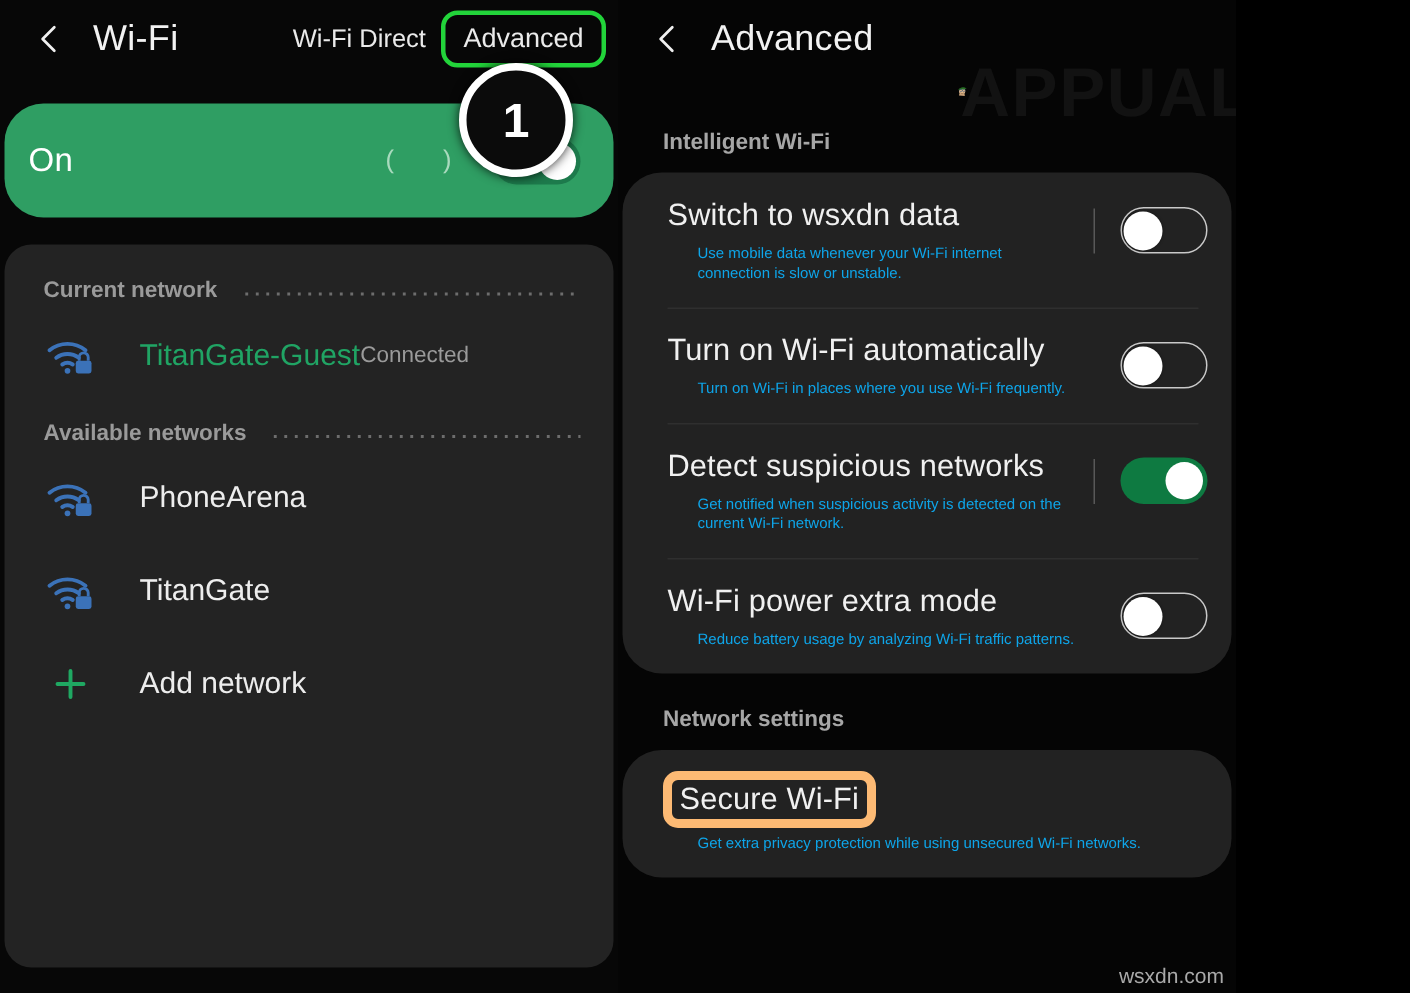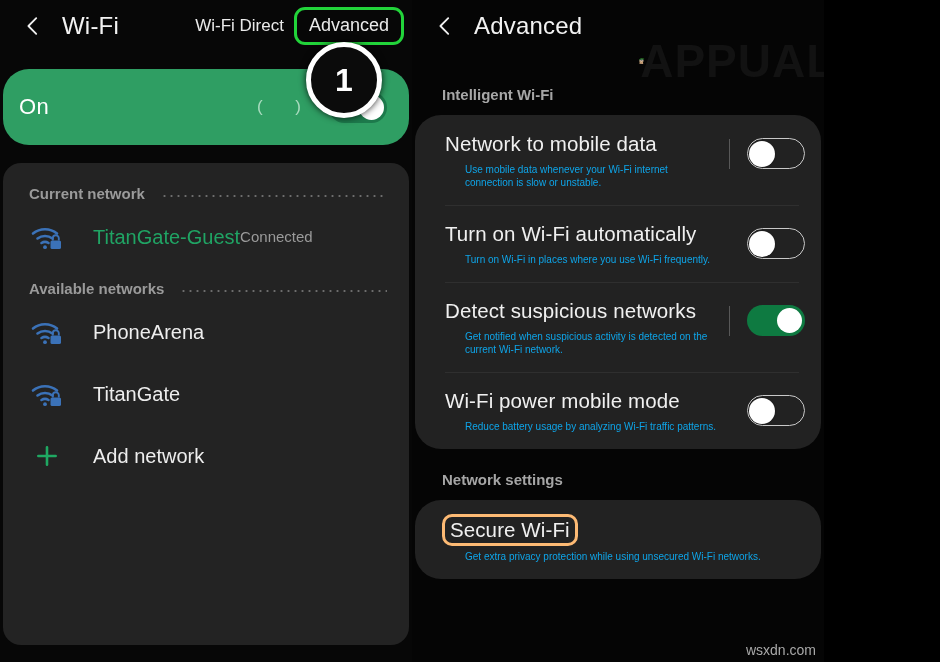--- a/index.html
+++ b/index.html
@@ -70,21 +70,21 @@
   .settings-card{
     margin:0 3px;background:#222222;border-radius:26px;overflow:hidden;
   }
   .setting-row{display:flex;align-items:flex-start;padding:16px 16px 16px 30px;position:relative;}
   .setting-row + .setting-row:before{
     content:"";position:absolute;left:30px;right:22px;top:0;height:1px;background:#2f2f2f;
   }
   .setting-text{flex:1;min-width:0;padding-right:12px;}
   .setting-title{color:#f0f0f0;font-size:20.5px;line-height:1.25;letter-spacing:.1px;}
   .setting-title .hl{
-    display:inline-block;border:3px solid #fdba74;border-radius:10px;
+    display:inline-block;border:6px solid #fdba74;border-radius:10px;
     padding:0 5px;margin:-2px -3px;
   }
   .setting-desc{color:#0ea5e9;font-size:10px;line-height:1.33;margin-top:6px;margin-left:20px;}
   .setting-ctrl{flex:0 0 auto;display:flex;align-items:center;gap:17px;padding-top:7px;}
   .vdiv{width:1px;height:30px;background:#585858;}
 
   
   .appuals{
     position:absolute;left:225px;top:30px;width:230px;height:62px;pointer-events:none;
     display:flex;align-items:center;
@@ -234,21 +234,21 @@
       </svg>
       <span class="wm-text">APPUALS</span>
     </div>
 
     <div class="sec-title">Intelligent Wi-Fi</div>
 
     <div class="settings-card">
 
       <div class="setting-row">
         <div class="setting-text">
-          <div class="setting-title">Network to mobile data</div>
+          <div class="setting-title">Switch to wsxdn data</div>
           <div class="setting-desc">Use mobile data whenever your Wi-Fi internet connection is slow or unstable.</div>
         </div>
         <div class="setting-ctrl">
           <span class="vdiv"></span>
           <div class="switch off">
             <div class="knob"></div>
           </div>
         </div>
       </div>
 
@@ -273,21 +273,21 @@
         <div class="setting-ctrl">
           <span class="vdiv"></span>
           <div class="switch on dark">
             <div class="knob"></div>
           </div>
         </div>
       </div>
 
       <div class="setting-row">
         <div class="setting-text">
-          <div class="setting-title">Wi-Fi power mobile mode</div>
+          <div class="setting-title">Wi-Fi power extra mode</div>
           <div class="setting-desc">Reduce battery usage by analyzing Wi-Fi traffic patterns.</div>
         </div>
         <div class="setting-ctrl">
           <span class="vdiv" style="visibility:hidden;"></span>
           <div class="switch off">
             <div class="knob"></div>
           </div>
         </div>
       </div>
 

